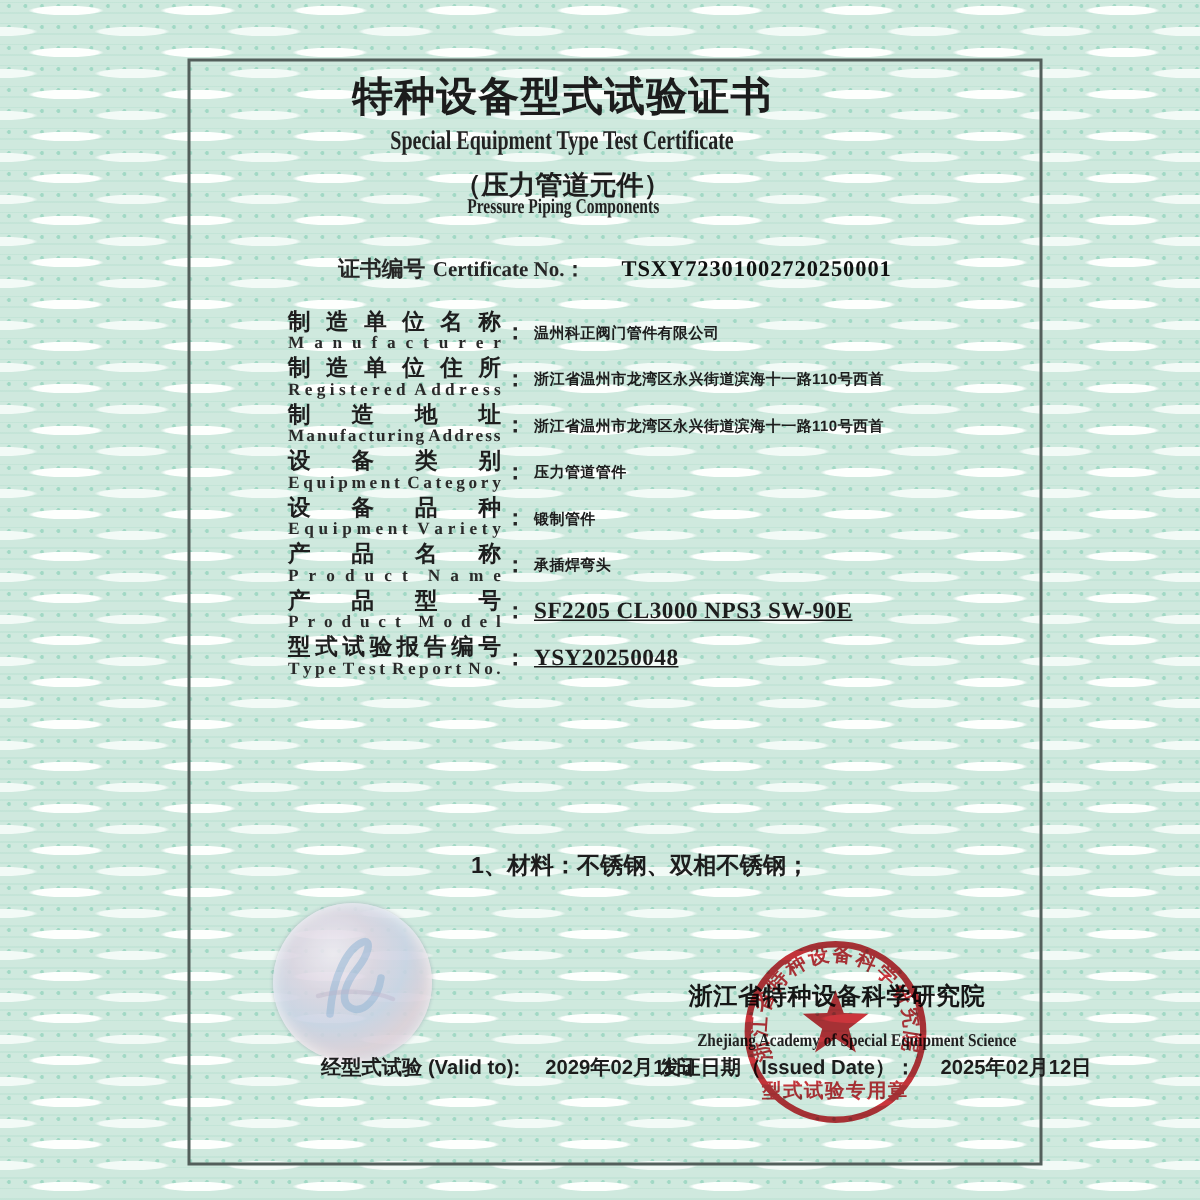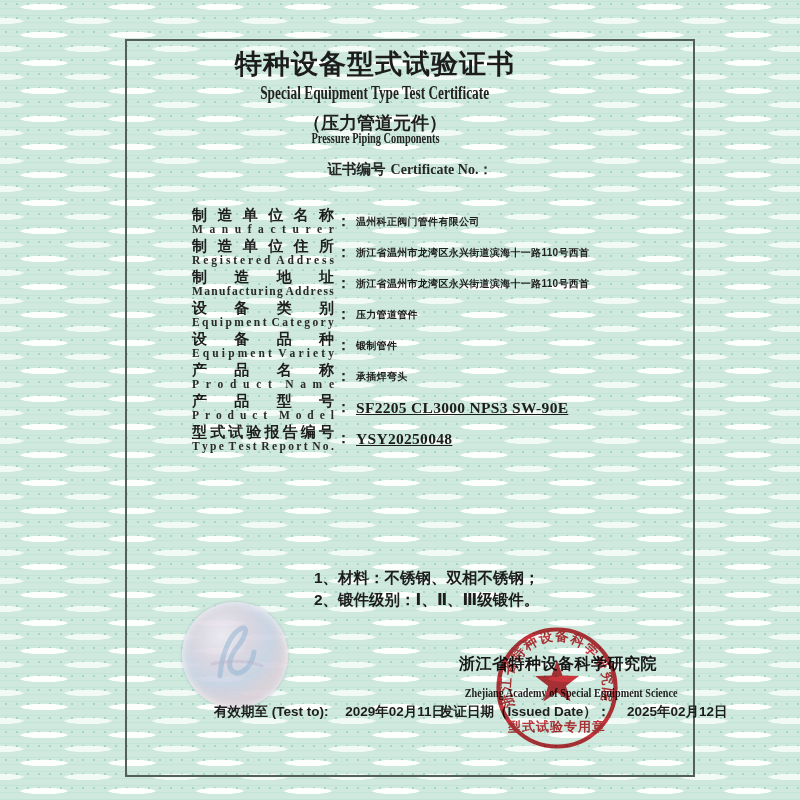--- a/index.html
+++ b/index.html
@@ -17,21 +17,21 @@
     color:#262626;
   }
   .serif{font-family:"Liberation Serif","DejaVu Serif",serif;}
   .squeeze{display:inline-block;transform:scaleX(.74);transform-origin:center;}
   .frame{position:absolute;left:125px;top:39px;width:570px;height:738px;border:2px solid #535f5b;box-sizing:border-box;}
   .hdr{position:absolute;left:125px;width:500px;text-align:center;white-space:nowrap;}
   .title-zh{top:46px;font-size:27px;font-weight:700;letter-spacing:1px;color:#1c1c1c;}
   .title-en{top:83px;font-size:18px;font-weight:700;color:#222;}
   .sub-zh{top:111px;font-size:18px;font-weight:700;color:#1e1e1e;}
   .sub-en{top:131px;font-size:14px;font-weight:700;color:#222;}
-  .certline{position:absolute;left:125px;top:160px;width:570px;display:flex;justify-content:center;align-items:baseline;gap:24px;white-space:nowrap;}
+  .certline{position:absolute;left:125px;top:170px;width:570px;display:flex;justify-content:center;align-items:baseline;gap:24px;white-space:nowrap;}
   .certline .lab-zh{font-size:14.5px;font-weight:700;}
   .certline .lab-en{font-size:14px;font-weight:600;margin-left:5px;}
   .certline .cert-val{font-size:15px;font-weight:700;letter-spacing:.6px;color:#111;}
   .rows{position:absolute;left:192px;top:206px;width:495px;}
   .row{display:flex;align-items:center;height:31px;}
   .lab{width:142px;flex:0 0 142px;}
   .lab .zh{font-size:15px;font-weight:700;line-height:16px;color:#1e1e1e;}
   .lab .en{font-size:11.5px;line-height:13px;font-family:"Liberation Serif","DejaVu Serif",serif;font-weight:600;color:#2a2a2a;}
   [data-justify]{display:flex;justify-content:space-between;}
   .colon{font-size:15px;font-weight:700;margin:0 5px 0 2px;}
@@ -63,20 +63,21 @@
 <div class="page">
   <div class="frame"></div>
 
   <div class="hdr title-zh">特种设备型式试验证书</div>
   <div class="hdr sub-zh">（压力管道元件）</div>
   <div class="hdr title-en serif"><span class="squeeze">Special Equipment Type Test Certificate</span></div>
   <div class="hdr sub-en serif"><span class="squeeze">Pressure Piping Components</span></div>
 
   <div class="certline">
     <span><span class="lab-zh">证书编号</span><span class="lab-en serif">Certificate No.：</span></span>
+    <span class="cert-val serif">TSXY72301002720250001</span>
   </div>
 
   <div class="rows">
     <div class="row">
       <span class="lab">
           <span class="zh" data-justify="">
             <span>制</span>
             <span>造</span>
             <span>单</span>
             <span>位</span>
@@ -322,37 +323,36 @@
           </span>
         </span>
       <span class="colon">：</span>
       <span class="val sv">YSY20250048</span>
     </div>
   </div>
 
 
   <div class="products">
     <div>1、材料：不锈钢、双相不锈钢；</div>
-    <div>2、锻件级别：Ⅰ、Ⅱ、Ⅲ级锻件。</div>
   </div>
 
   <div class="holo">
     <svg width="106" height="106" viewBox="0 0 106 106">
       <path d="M38 74 C40 48 50 30 60 26 C66 24 64 34 56 44 C48 54 44 66 52 70 C60 74 70 64 72 50" stroke="#8aaed3" fill="none" stroke-width="5" opacity=".55" stroke-linecap="round"></path>
       <path d="M30 62 C45 58 66 58 80 64" stroke="#b7a9c6" fill="none" stroke-width="3" opacity=".4" stroke-linecap="round"></path>
     </svg>
   </div>
 
   <div class="issuer">
     <div class="name">浙江省特种设备科学研究院</div>
     <div class="en serif"><span class="squeeze" style="transform:scaleX(.85)">Zhejiang Academy of Special Equipment Science</span></div>
   </div>
 
   <div class="dateline valid">
-    <span class="dl">有效期至 (Test to):</span>
+    <span class="dl">经型式试验 (Valid to):</span>
     <span class="dv">2029年02月11日</span>
   </div>
   <div class="dateline issued">
     <span class="dl">发证日期（Issued Date）：</span>
     <span class="dv">2025年02月12日</span>
   </div>
 
   <svg class="seal" viewBox="0 0 126 126">
     <defs>
       <path id="sealArc" d="M 20.5 81 A 46.5 46.5 0 1 1 105.5 81"></path>

